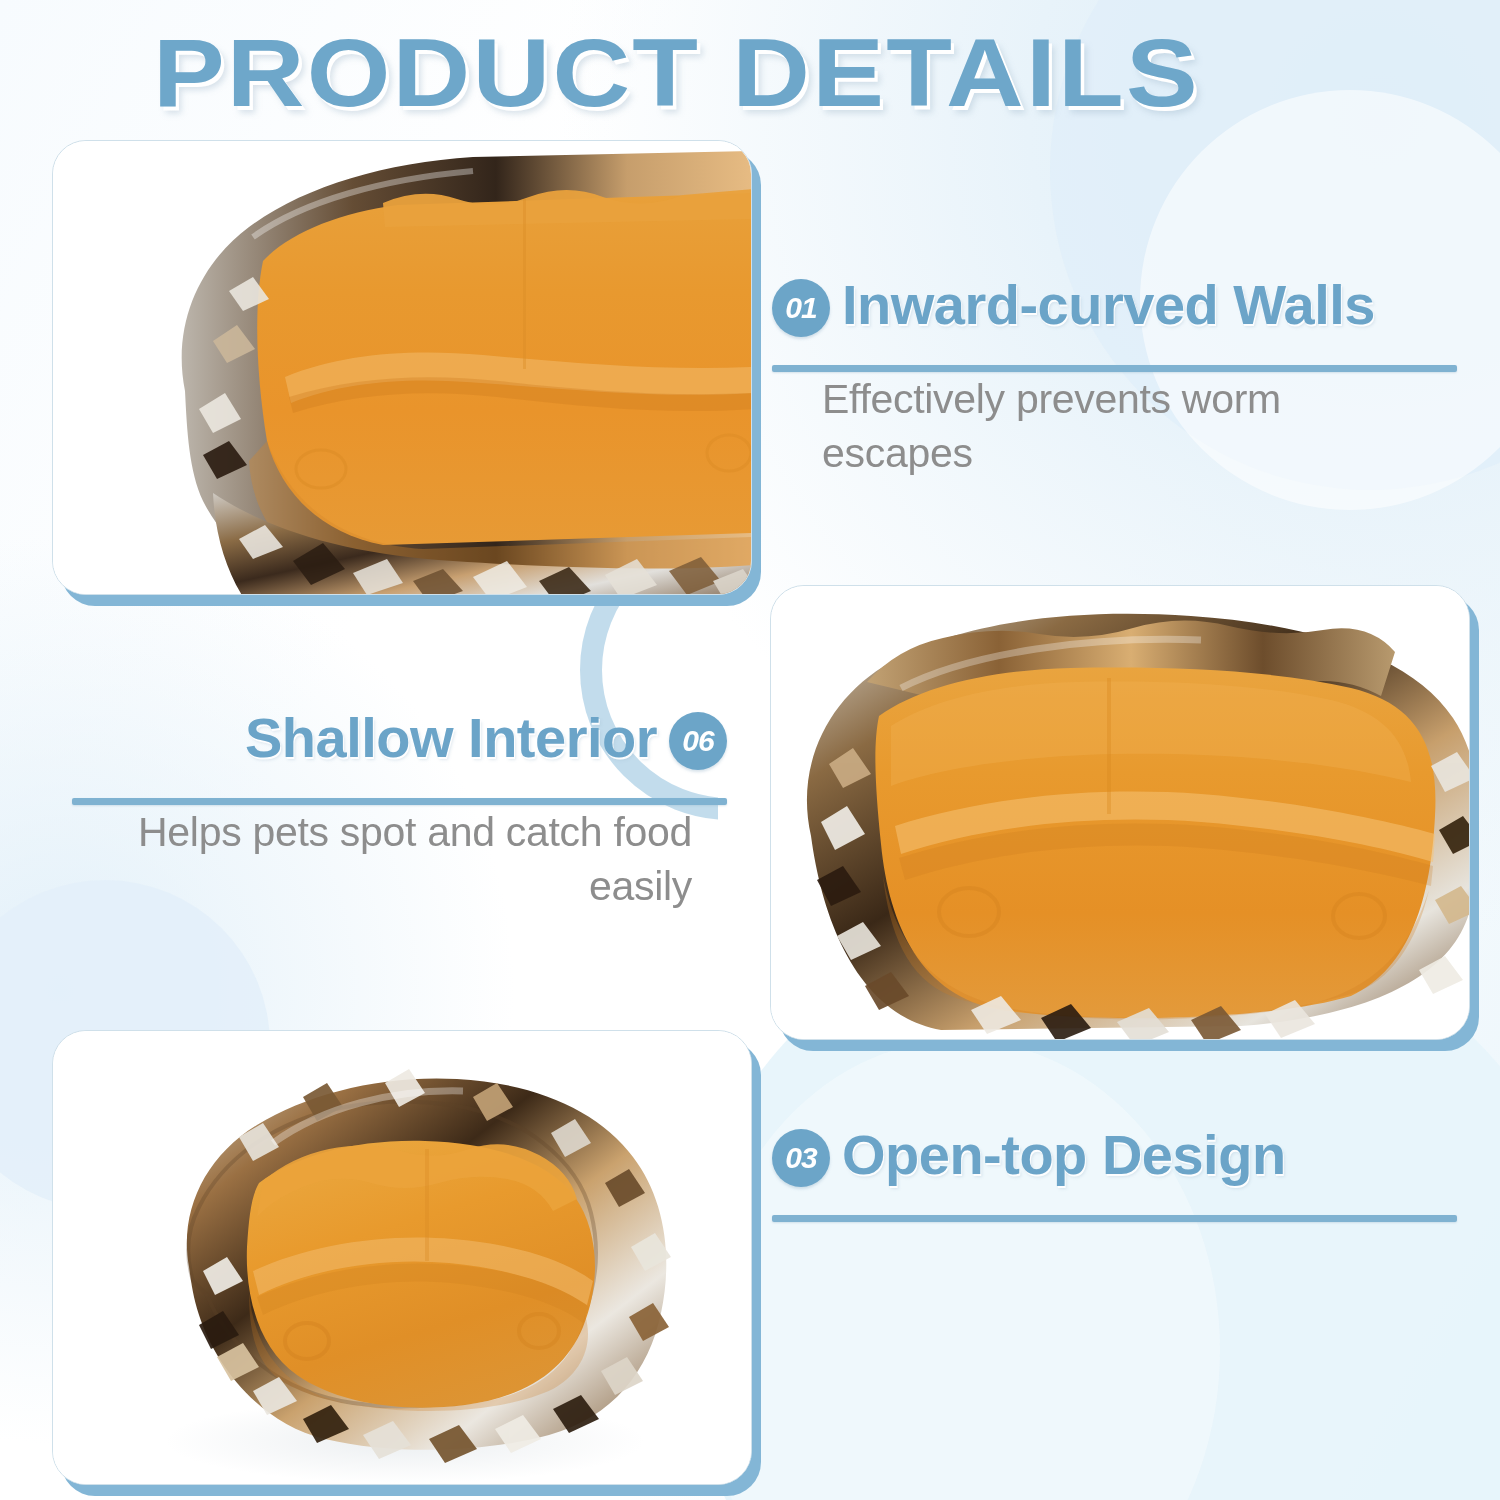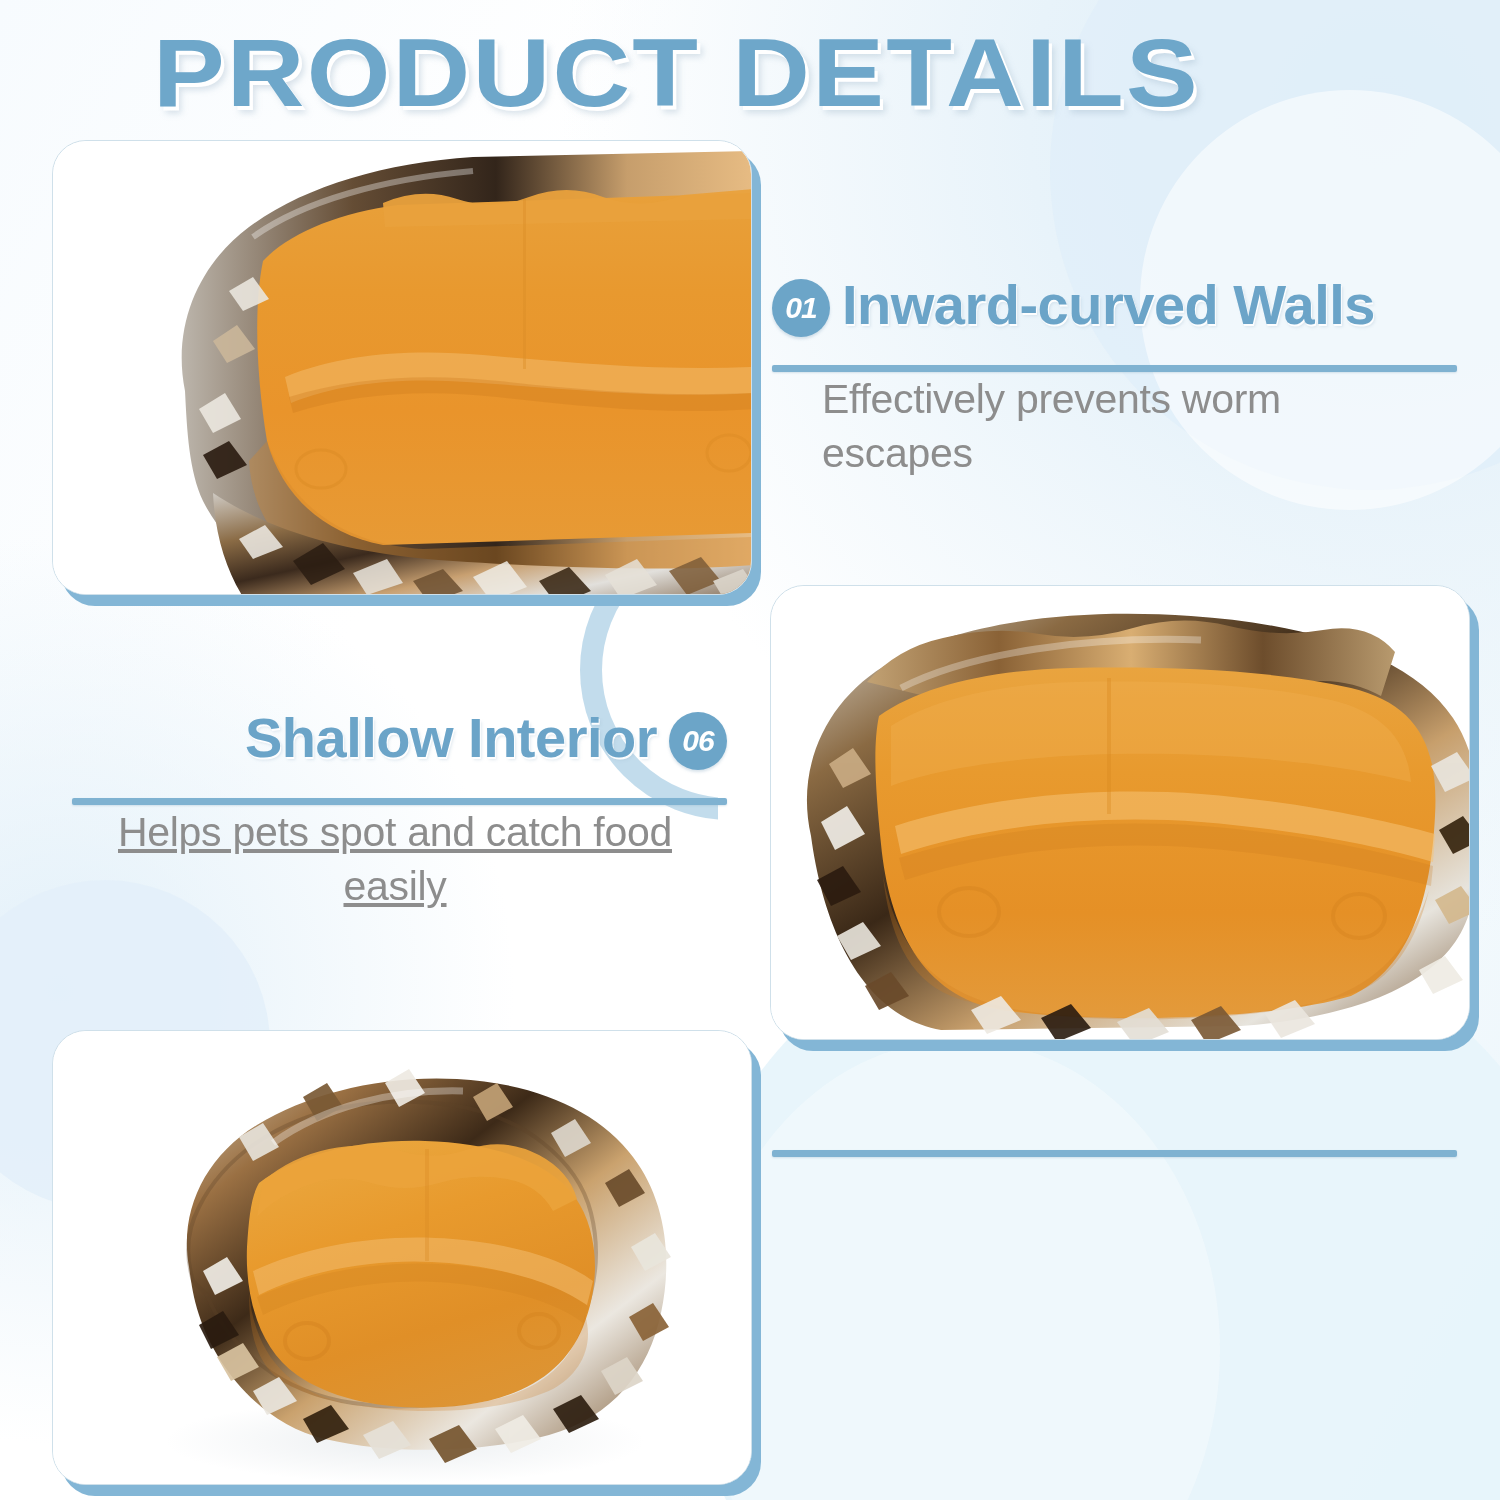--- a/index.html
+++ b/index.html
@@ -130,21 +130,21 @@
   .f1 .divider{ width:685px; }
   .f2 .divider{ width:655px; }
   .f3 .divider{ width:685px; }
 
   .f-body{
     font-size:41px; line-height:1.32;
     color:#8d8d8d;
     letter-spacing:-.3px;
   }
   .f1 .f-body{ padding-left:50px; width:640px; }
-  .f2 .f-body{ text-align:center; padding-left:26px; width:620px;text-decoration:underline; }
+  .f2 .f-body{ text-align:right; padding-left:26px; width:620px; }
   .f3 .f-body{ padding-left:50px; width:640px; }
 </style>
 </head>
 <body>
 
 <div class="bg-layer">
   <div class="bg-wash"></div>
   <div class="bg-blob-tr"></div>
   <div class="bg-blob-tr2"></div>
   <div class="bg-blob-left"></div>
@@ -445,14 +445,18 @@
           <path d="M 186 106 l 24 -14 l 16 24 l -26 14 z" fill="#e7e2d9"></path>
         </g>
 
         <path d="M 220 112 C 270 76 340 58 410 60" stroke="#ffffff" stroke-width="7" fill="none" opacity="0.32"></path>
       </g>
     </svg>
   </div>
 </div>
 
 <div class="feature f3">
+  <div class="f-head">
+    <div class="badge">03</div>
+    <div class="f-title">Open-top Design</div>
+  </div>
   <div class="divider"></div>
 </div>
 
 </body></html>

